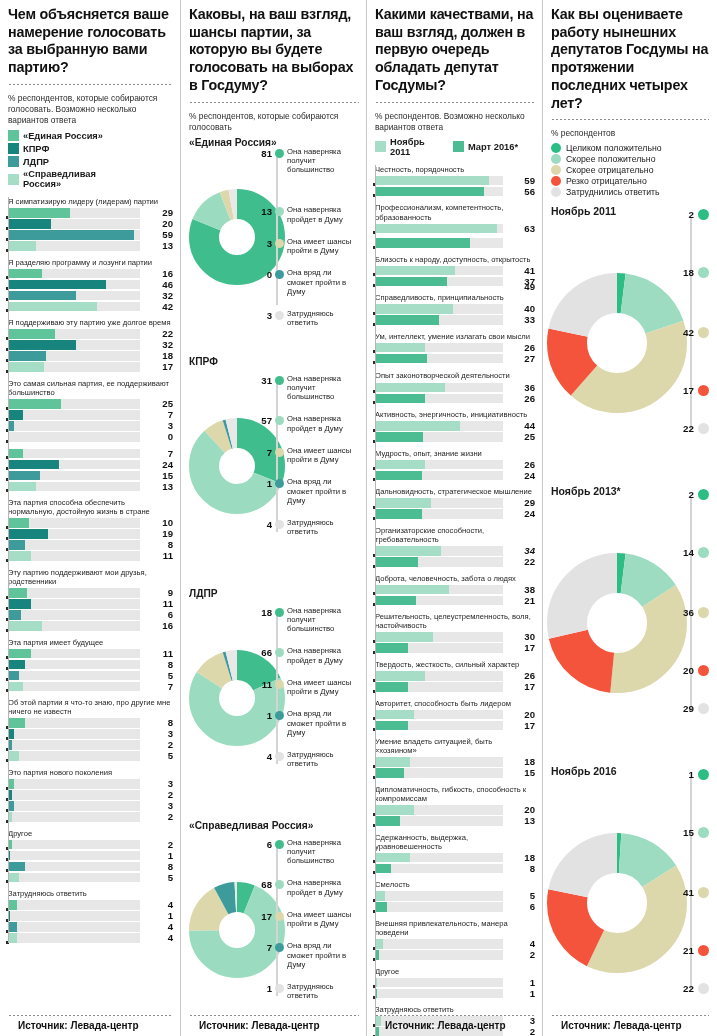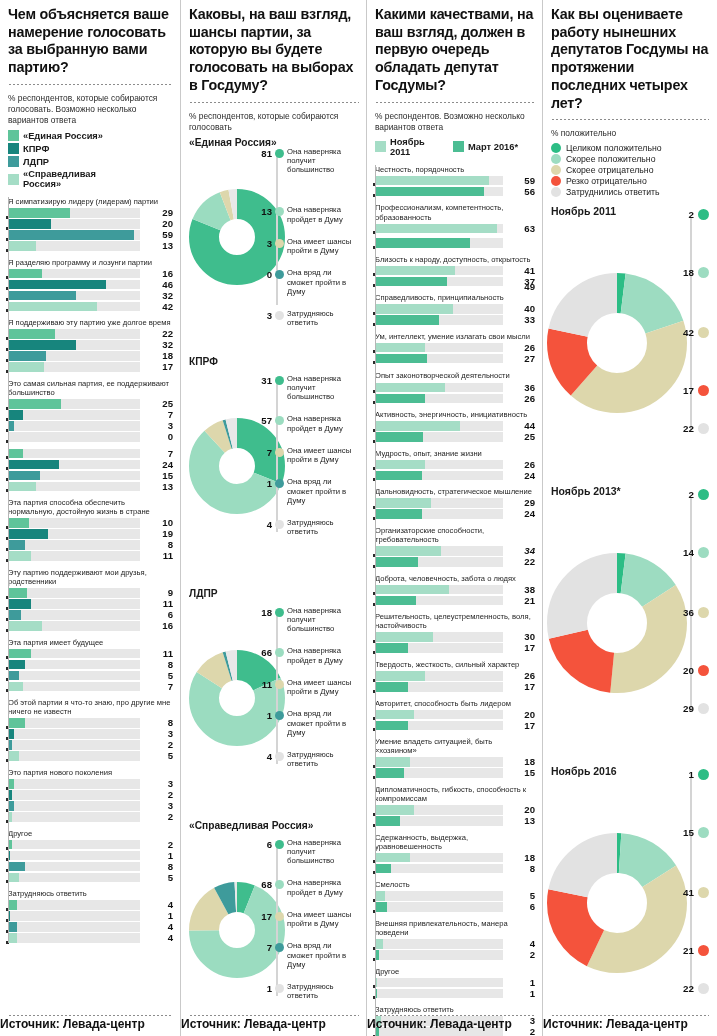--- a/index.html
+++ b/index.html
@@ -71,22 +71,22 @@
   .dleg-spine { position: absolute; width: 2px; background: #d4d4d4; }
 
   
   .rate-spine { position: absolute; right: 17px; width: 2px; background: #d4d4d4; }
   .rate-item { position: absolute; right: 0; display: flex; align-items: center; }
   .rate-num { font-size: 9.8px; font-weight: bold; color: #111; margin-right: 4px; }
   .rate-dot { width: 11px; height: 11px; border-radius: 50%; }
 
   .period { font-size: 10.5px; font-weight: bold; margin-bottom: 2px; }
   .source {
-    position: absolute; bottom: 5px; left: 0;
-    font-size: 12px; color: #111;
+    position: absolute; bottom: 5px; left: 18px;
+    font-size: 10px; color: #111;
   }
   .source b { font-weight: bold; }
   .src-rule {
     position: absolute; bottom: 19px; left: 8px; right: 8px; height: 3px;
     background-image: radial-gradient(circle, #8c8c8c 0.9px, transparent 1.1px);
     background-size: 4px 3px; background-repeat: repeat-x;
   }
 </style>
 </head>
 <body>
@@ -951,21 +951,21 @@
       </div>
 
     <div class="src-rule"></div>
     <div class="source"><b>Источник: Левада-центр</b></div>
     <div class="vdiv" style="right:0;top:0;bottom:0;"></div>
   </div>
 
   <div class="col col-4">
     <h1 class="qtitle">Как вы оцениваете работу нынешних депутатов Госдумы на протяжении последних четырех лет?</h1>
     <div class="dotrule"></div>
-    <div class="subnote">% положительно</div>
+    <div class="subnote">% респондентов</div>
     <div class="legend-col" id="legend4">
         <div class="leg-row">
           <span class="leg-dot" style="background:#2cbd85"></span>
           <span>Целиком положительно</span>
         </div>
         <div class="leg-row">
           <span class="leg-dot" style="background:#9ddcc1"></span>
           <span>Скорее положительно</span>
         </div>
         <div class="leg-row">

